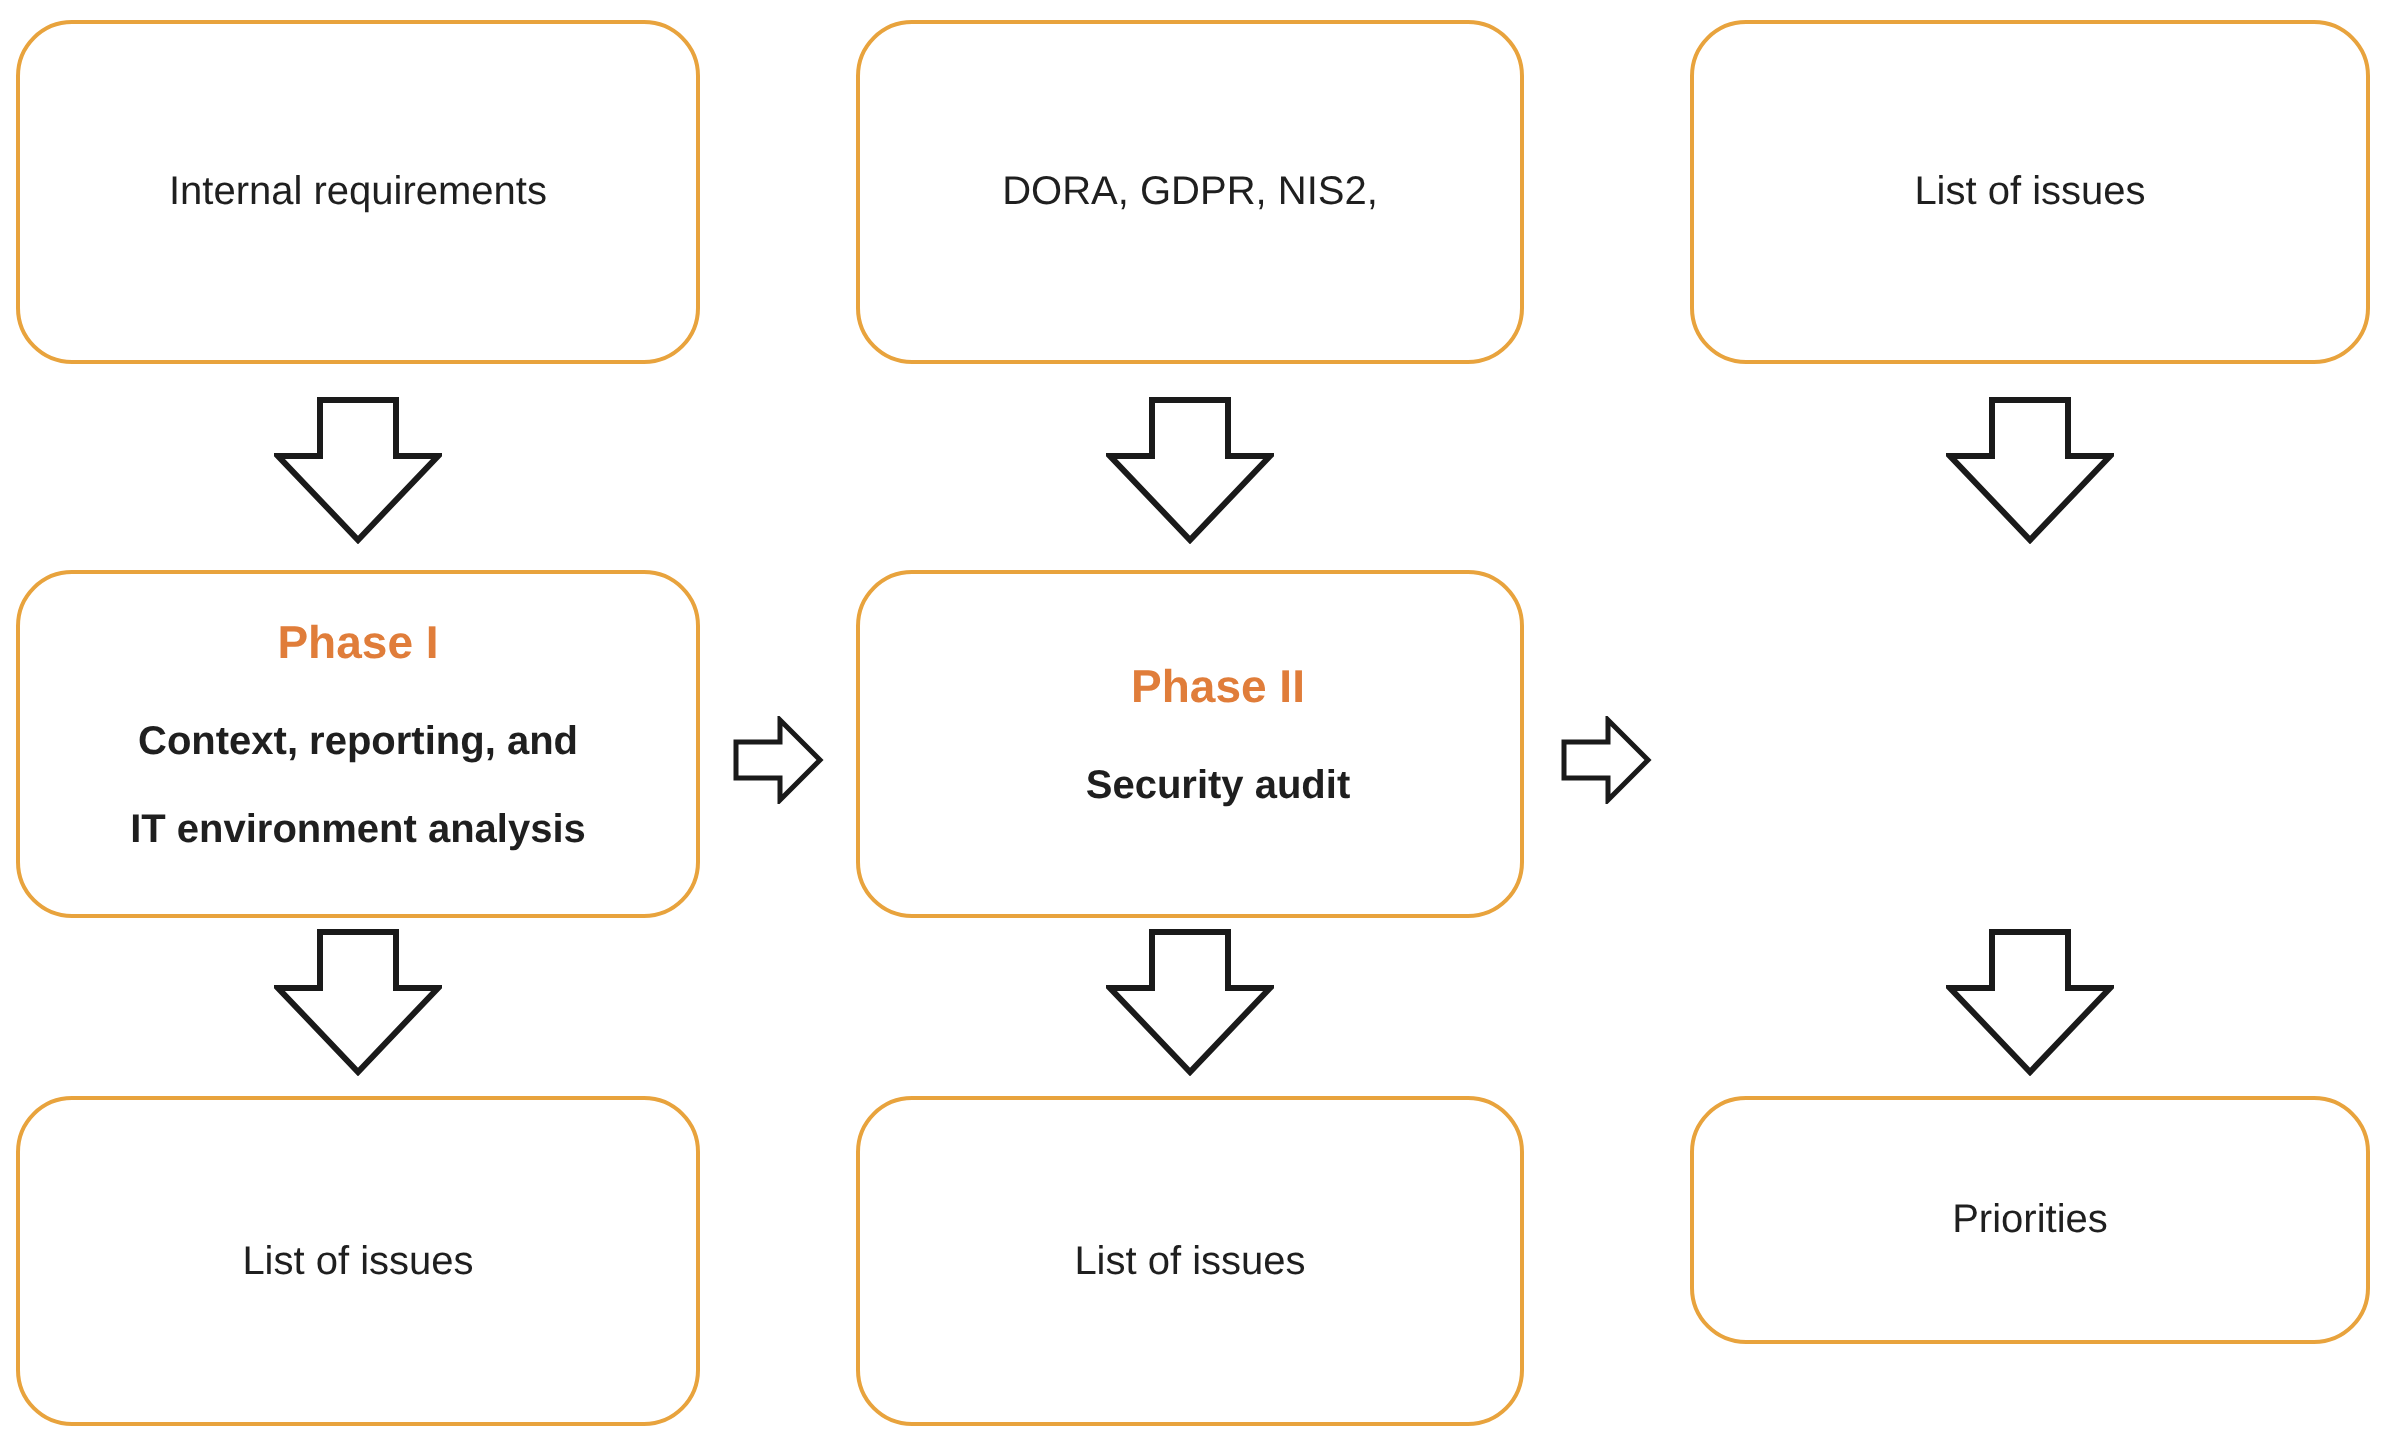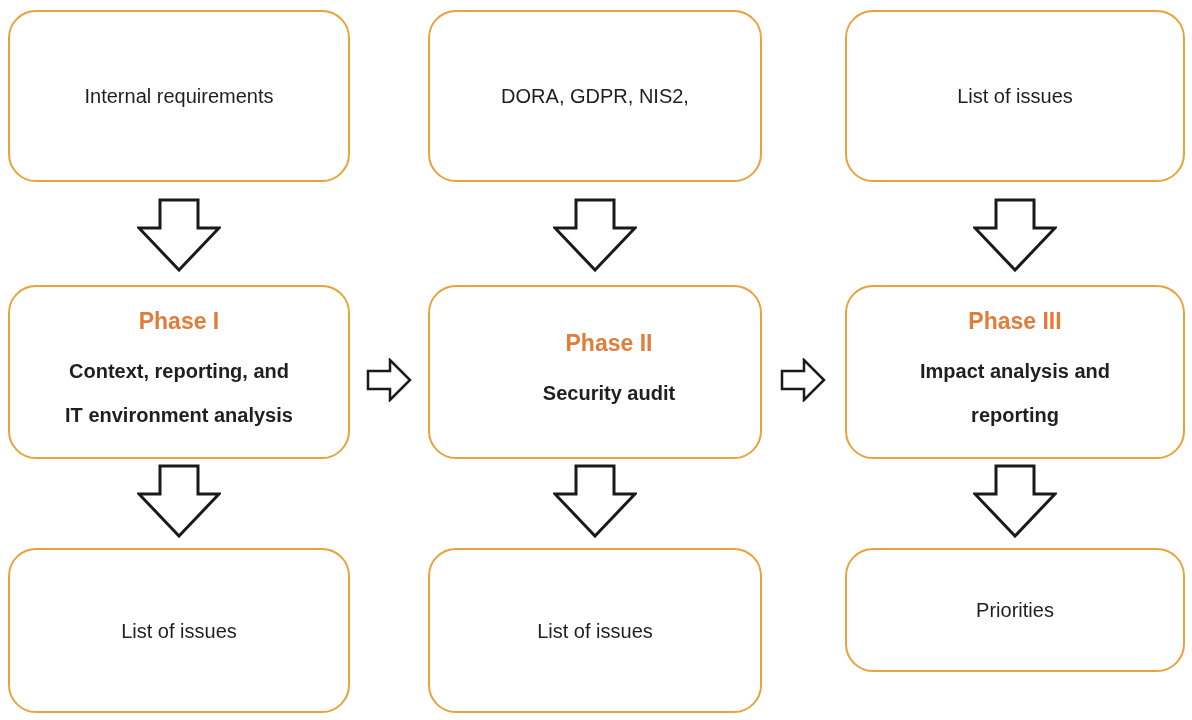--- a/index.html
+++ b/index.html
@@ -93,25 +93,20 @@
 
   <div class="box b-c1r2">
     <div class="phase-title">Phase I</div>
     <div class="phase-line">Context, reporting, and</div>
     <div class="phase-line">IT environment analysis</div>
   </div>
   <div class="box b-c2r2">
     <div class="phase-title">Phase II</div>
     <div class="phase-line">Security audit</div>
   </div>
-  <div class="box b-c3r2">
-    <div class="phase-title">Phase III</div>
-    <div class="phase-line">Impact analysis and</div>
-    <div class="phase-line">reporting</div>
-  </div>
 
   <svg class="arrow ra-1" width="46" height="44" viewBox="0 0 46 44">
       <polygon points="2,13 24,13 24,2 44,22 24,42 24,31 2,31" stroke-width="2.5"></polygon>
     </svg>
   <svg class="arrow ra-2" width="46" height="44" viewBox="0 0 46 44">
       <polygon points="2,13 24,13 24,2 44,22 24,42 24,31 2,31" stroke-width="2.5"></polygon>
     </svg>
 
   <svg class="arrow da-c1r2" width="84" height="74" viewBox="0 0 84 74">
       <polygon points="23,2 61,2 61,30 82,30 42,72 2,30 23,30" stroke-width="3"></polygon>

